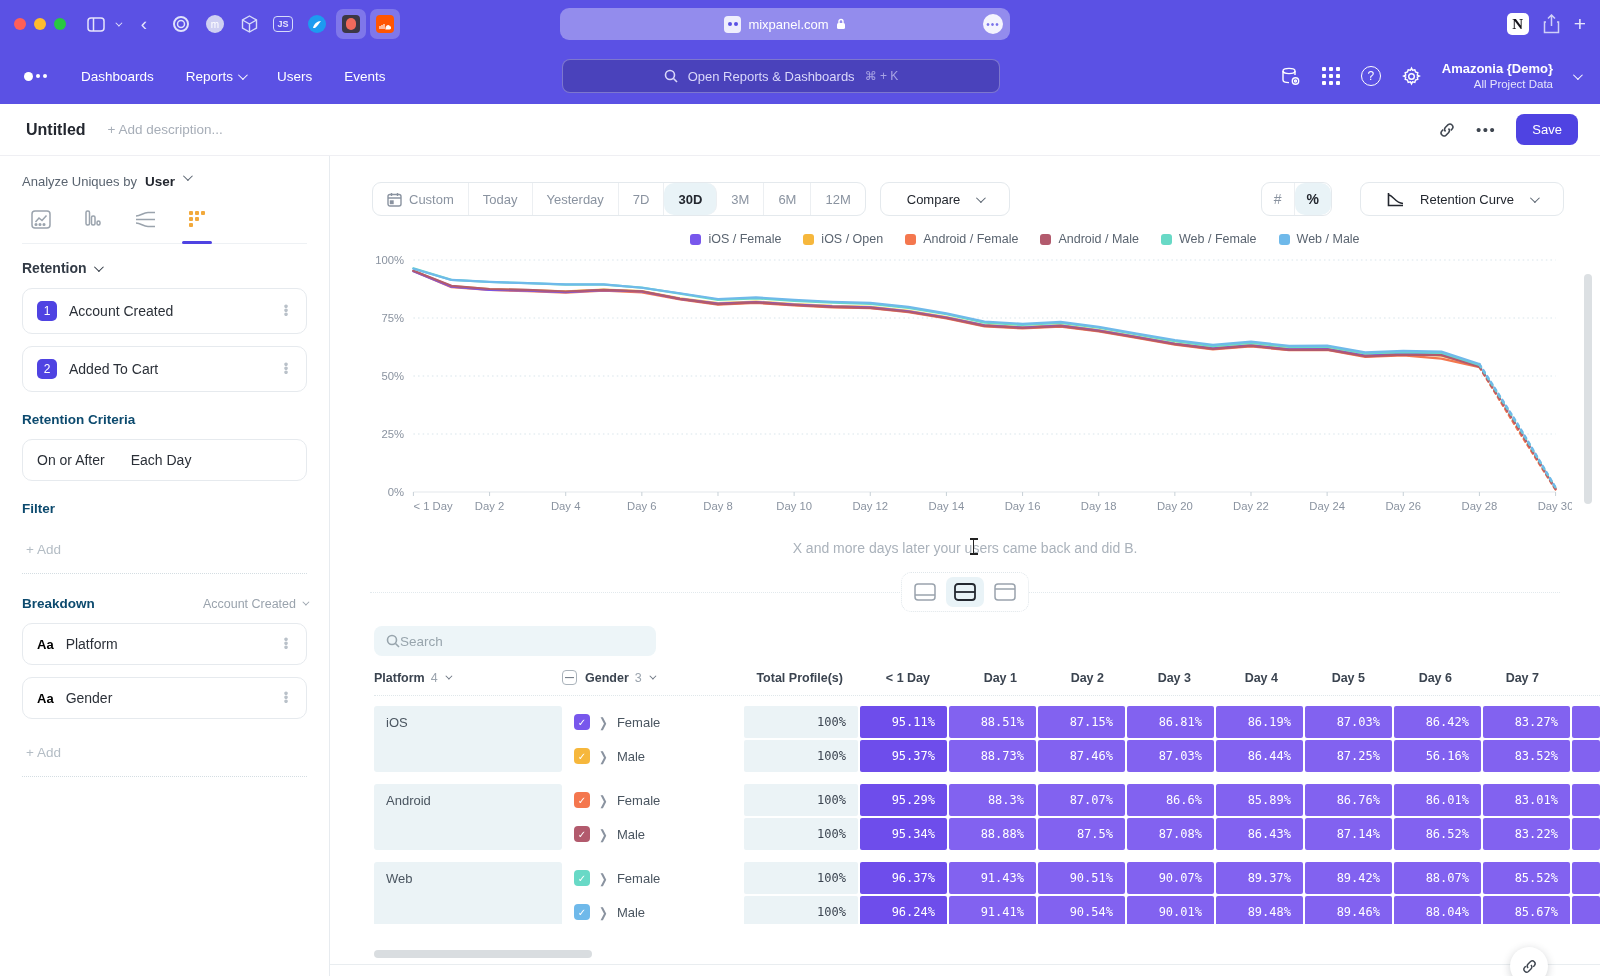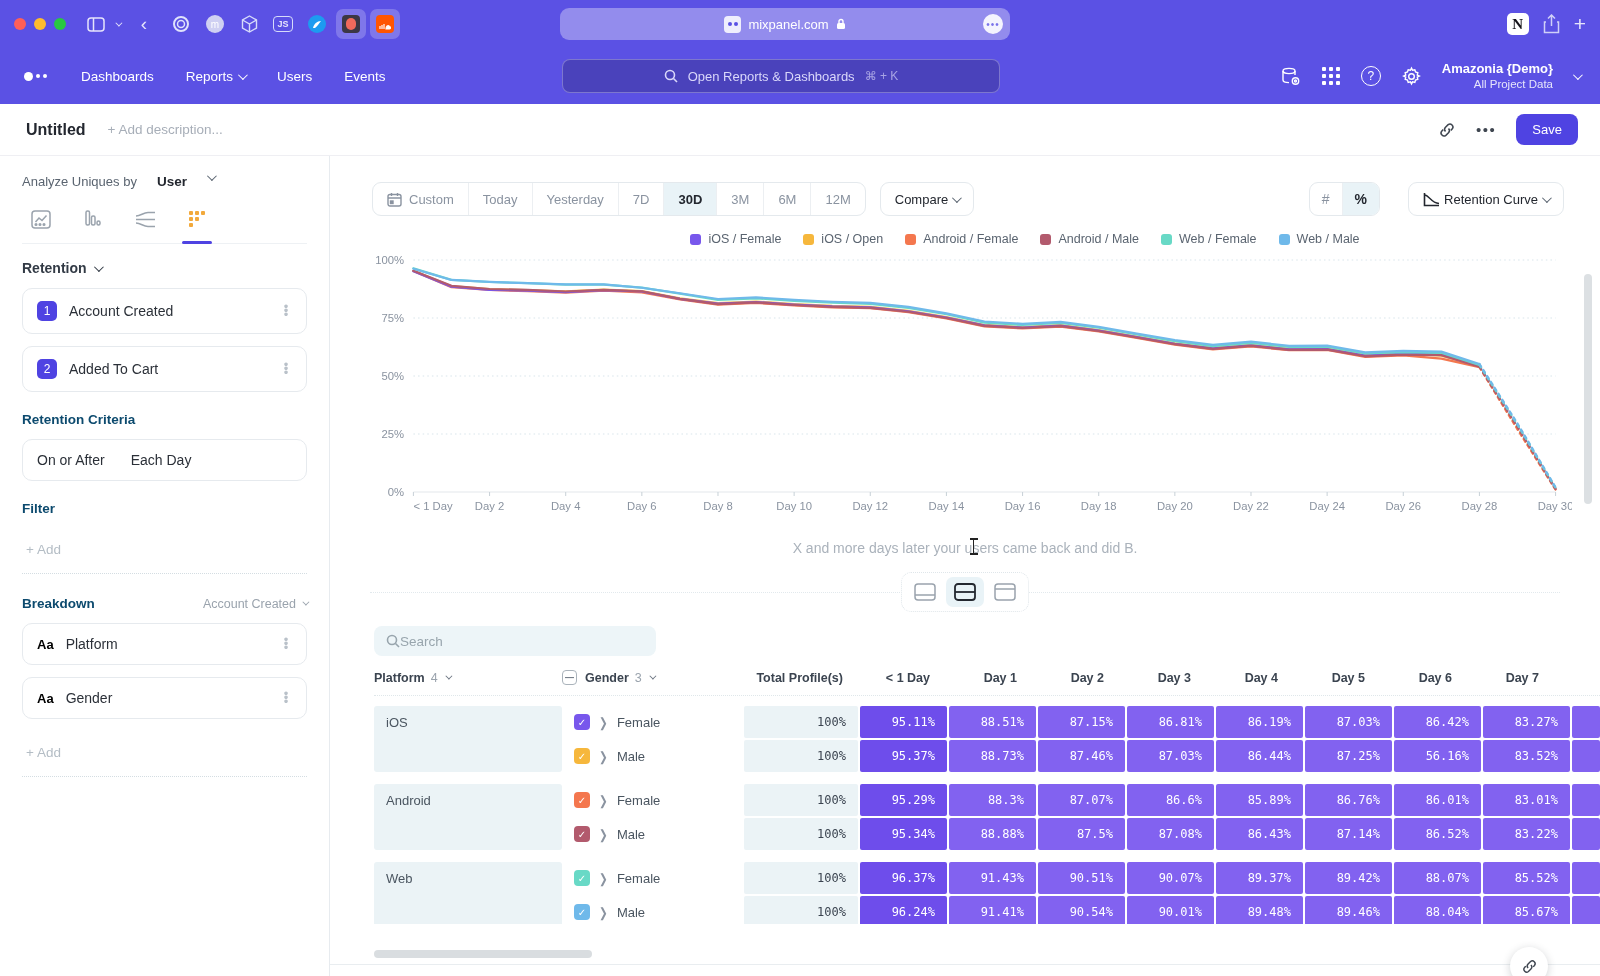--- a/index.html
+++ b/index.html
@@ -52,21 +52,21 @@
   .savebtn { background:var(--accent); color:#fff; font-size:13px; padding:8px 16px; border-radius:8px; border:none; cursor:pointer; }
   .dots3 { color:#3f4650; font-size:15px; letter-spacing:1.5px; }
 
   
   .main { display:flex; height:868px; }
   .sidebar { width:345px; border-right:1px solid var(--border); display:flex; flex-direction:column; position:relative; }
   .content { flex:1; position:relative; display:flex; flex-direction:column; }
 
   
   .sb-scroll { flex:1; padding:16px 22px 0 22px; }
-  .sb-analyze { font-size:13px; color:#5a6470; display:flex; gap:20px; padding:2px 0 14px 0; }
+  .sb-analyze { font-size:13px; color:#5a6470; display:flex; gap:8px; padding:2px 0 14px 0; }
   .sb-analyze b { color:#23272f; font-size:13.5px; }
   .icontabs { display:flex; gap:26px; padding:4px 6px 12px 6px; border-bottom:1px solid #eef1f4; margin-bottom:16px; }
   .icontab { width:26px; height:24px; display:flex; align-items:center; justify-content:center; position:relative; cursor:pointer; }
   .icontab.active:after { content:""; position:absolute; left:-2px; right:-2px; bottom:-13px; height:3px; background:var(--accent); border-radius:2px; }
   .sb-h { font-size:14px; font-weight:bold; color:#323a45; display:flex; align-items:center; gap:7px; margin:10px 0 12px 0; }
   .card { border:1px solid #e6eaee; border-radius:10px; padding:12px 14px; display:flex; align-items:center; margin-bottom:12px; background:#fff; }
   .badge { width:20px; height:20px; border-radius:5px; background:var(--accent); color:#fff; font-size:12px; display:flex; align-items:center; justify-content:center; margin-right:12px; }
   .card-label { font-size:14px; color:#2b3038; flex:1; }
   .kebab { color:#b9c1c9; font-size:13px; line-height:4px; width:12px; text-align:center; cursor:pointer; }
   .sb-sub { font-size:13.5px; color:#0c4a6e; font-weight:bold; margin:20px 0 12px 0; }
@@ -76,23 +76,23 @@
   .bd-head { display:flex; align-items:center; justify-content:space-between; margin:22px 0 12px 0; }
   .bd-scope { font-size:12.5px; color:#9aa3ad; display:flex; gap:6px; align-items:center; }
   .aa { color:#000000; font-weight:bold; font-size:13px; margin-right:12px; }
 
   
   .toolbar { display:flex; align-items:center; padding:26px 36px 0 42px; }
   .seg { display:flex; border:1px solid #e4e9ed; border-radius:9px; overflow:hidden; height:34px; background:#fff; }
   .seg-item { display:flex; align-items:center; gap:7px; padding:0 14px; font-size:13px; color:#8a93a0;
     border-right:1px solid #eceff2; cursor:pointer; white-space:nowrap; }
   .seg-item:last-child { border-right:none; }
-  .seg-item.active { background:var(--seg-active); color:#23272f; font-weight:bold; }
-  .btn { display:flex; align-items:center; gap:4px; border:1px solid #e4e9ed; border-radius:9px; height:34px;
-    padding:0 14px; font-size:13px; color:#23272f; background:#fff; cursor:pointer;text-align:center; }
+  .seg-item.active { background:var(--seg-active); color:#23272f; font-weight:bold;border-radius:10px; }
+  .btn { display:flex; align-items:center; gap:16px; border:1px solid #e4e9ed; border-radius:9px; height:34px;
+    padding:0 26px; font-size:13px; color:#23272f; background:#fff; cursor:pointer;text-align:center; }
   .toolbar .btn { margin-left:14px; }
   .toolbar-right { margin-left:auto; display:flex; align-items:center; gap:14px; }
   .numpct .seg-item { padding:0 12px; font-size:14px; }
 
   
   .legend { display:flex; justify-content:center; gap:22px; margin:16px 0 0 120px; }
   .leg-item { display:flex; align-items:center; gap:7px; font-size:12.5px; color:#5a6470; }
   .leg-sw { width:11px; height:11px; border-radius:3px; }
   .chartwrap { padding:4px 28px 0 30px; position:relative; }
   .caption { text-align:center; color:#aab2bb; font-size:14px; margin-top:8px; position:relative; }

